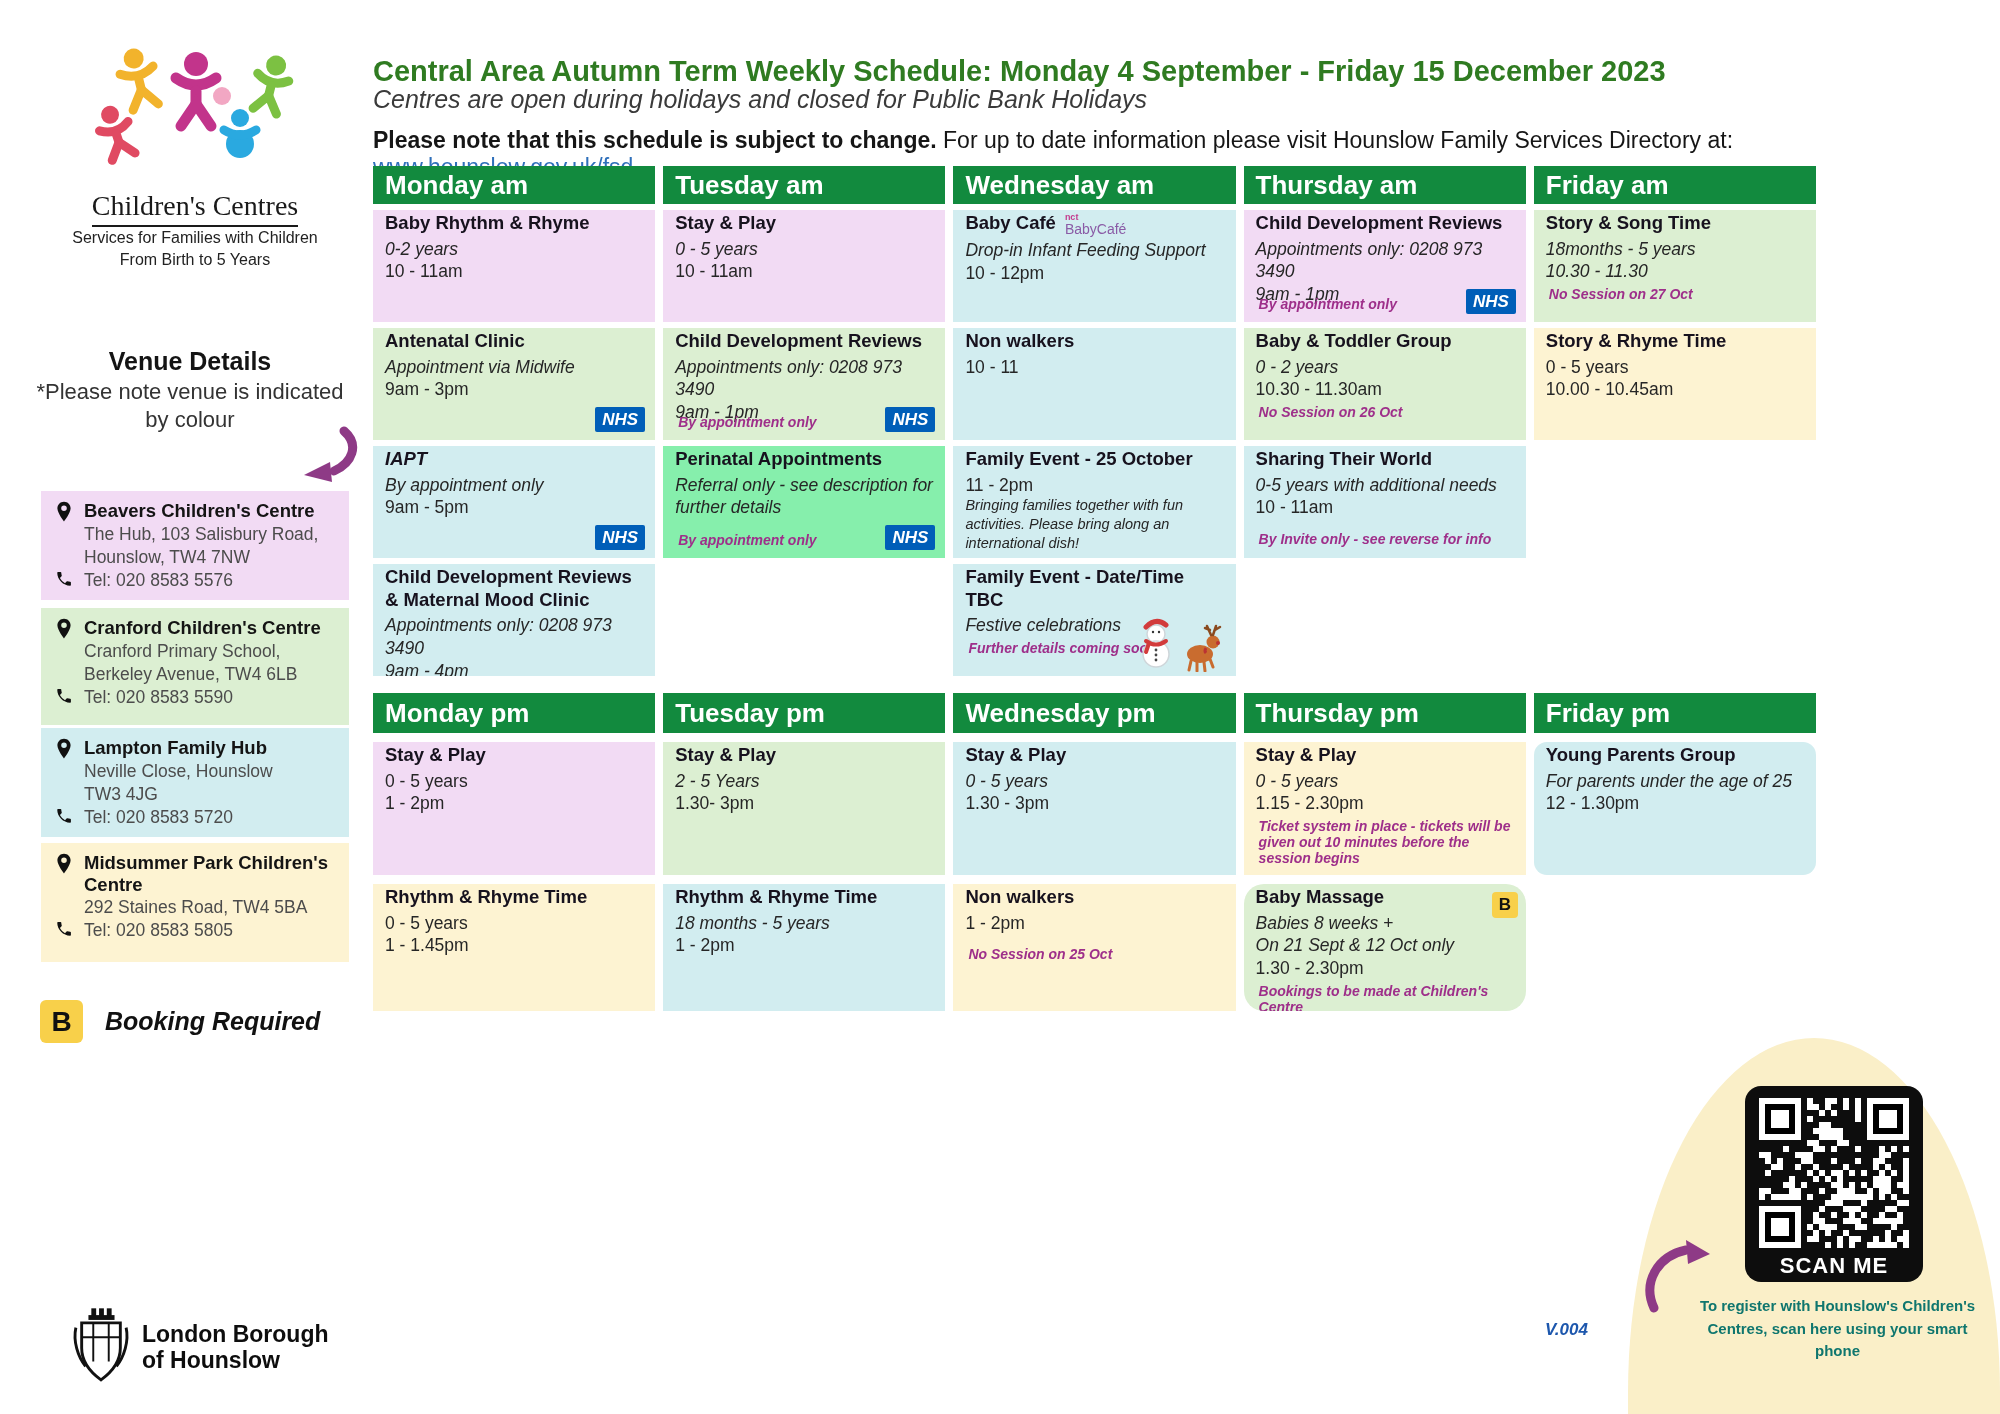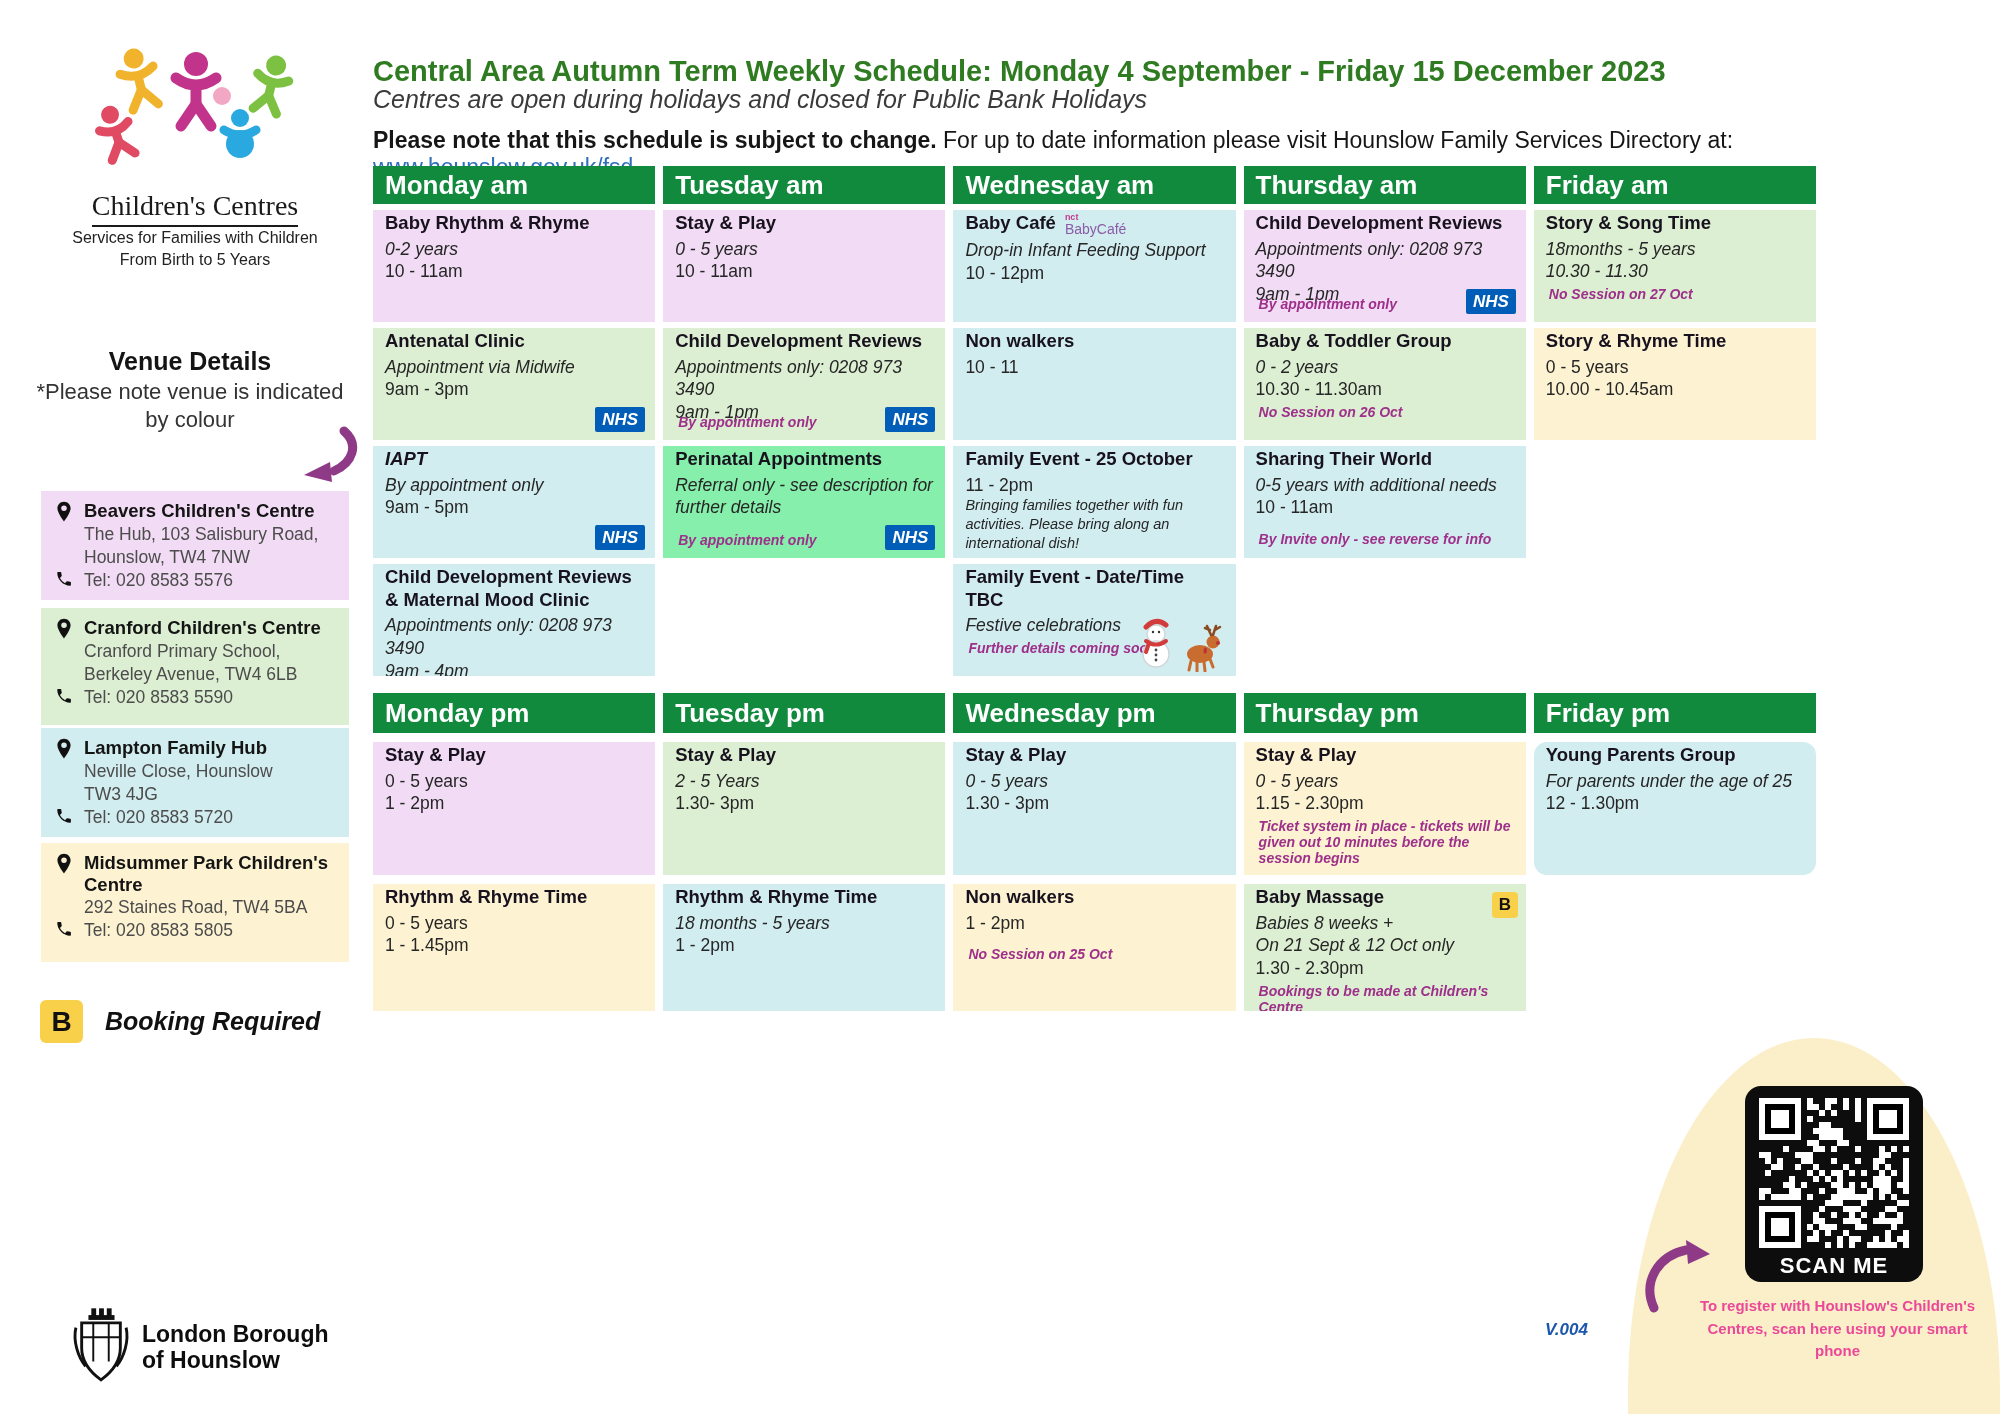--- a/index.html
+++ b/index.html
@@ -70,21 +70,21 @@
                 font-weight:bold;font-style:italic;font-size:17.5px;}
   .version{position:absolute;left:1545px;top:1320px;color:var(--fblue);font-weight:bold;font-style:italic;font-size:17px;}
 
   
   .egg{position:absolute;left:1628px;top:1038px;width:372px;height:376px;background:var(--cream);
        border-radius:53% 53% 0 0 / 100% 100% 0 0;}
   .qr-box{position:absolute;left:1745px;top:1086px;width:178px;height:196px;background:#0d0d0d;border-radius:16px;
           padding:12px 14px 4px;box-sizing:border-box;}
   .scan-label{color:#fff;font-weight:bold;font-size:22px;text-align:center;letter-spacing:1px;margin-top:1px;}
   .qr-caption{position:absolute;left:1690px;top:1295px;width:295px;font-size:15px;font-weight:bold;text-align:center;
-              line-height:1.5;color:#ec4899;}
+              line-height:1.5;color:#0f766e;}
   .qr-arrow{position:absolute;left:1642px;top:1238px;}
 </style>
 </head>
 <body>
 
 <div class="page">
 
   <div class="cc-logo">
     <svg width="230" height="150" viewBox="0 0 230 150">
       <g stroke="#f2b32c" stroke-width="9" stroke-linecap="round" fill="none" transform="translate(58,42) rotate(-14)">
@@ -410,21 +410,21 @@
       </div>
       <div class="day-head" style="grid-area: 1 / 4;">Thursday pm</div>
       <div class="cell" style="background: rgb(253, 243, 210); grid-area: 2 / 4;">
         <div class="cell-title">
           <span>Stay &amp; Play</span>
         </div>
         <div class="cell-line it">0 - 5 years</div>
         <div class="cell-line">1.15 - 2.30pm</div>
         <div class="cell-note">Ticket system in place - tickets will be given out 10 minutes before the session begins</div>
       </div>
-      <div class="cell" style="background: rgb(220, 239, 210); grid-area: 3 / 4;">
+      <div class="cell" style="background: rgb(220, 239, 210); grid-area: 3 / 4; border-radius: 20px;">
         <div class="cell-title">
           <span>Baby Massage</span>
         </div>
         <div class="cell-line it">Babies 8 weeks +</div>
         <div class="cell-line it">On 21 Sept &amp; 12 Oct only</div>
         <div class="cell-line">1.30 - 2.30pm</div>
         <div class="cell-note">Bookings to be made at Children's Centre</div>
         <div class="b-badge">B</div>
       </div>
       <div class="day-head" style="grid-area: 1 / 5;">Friday pm</div>

